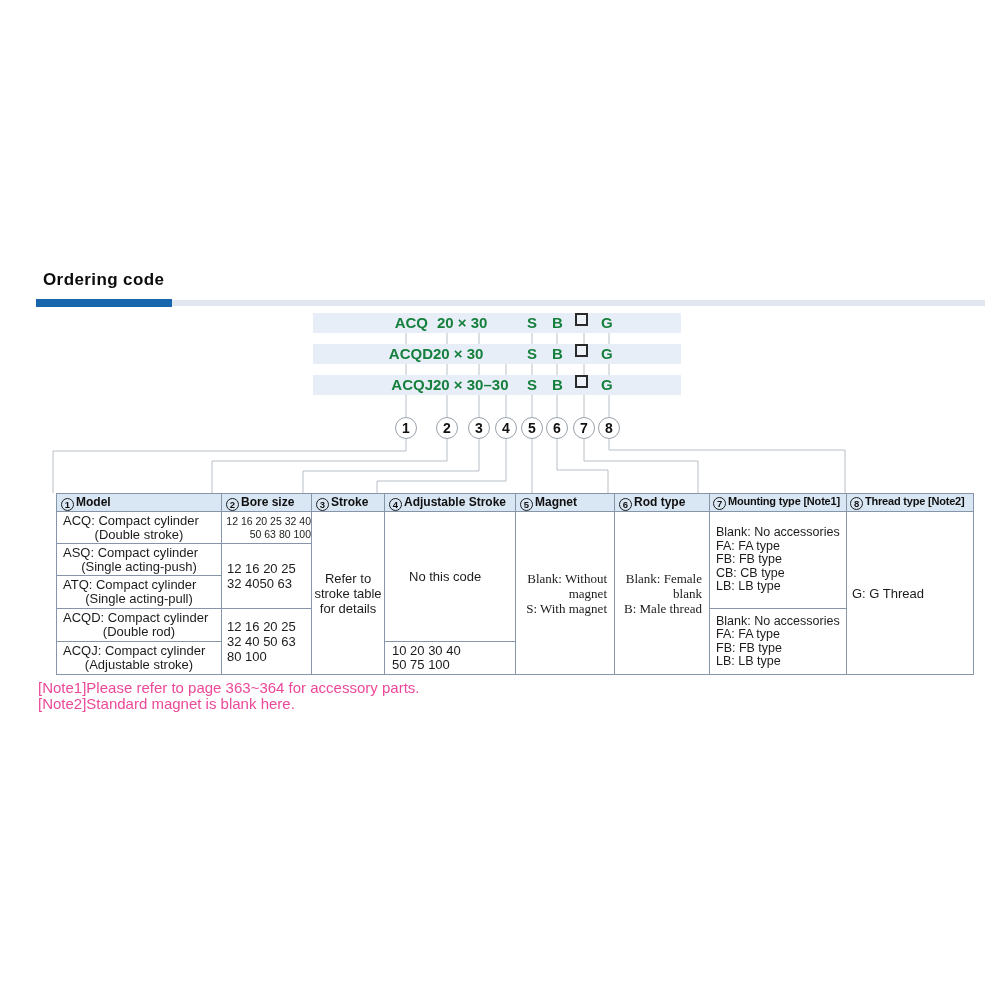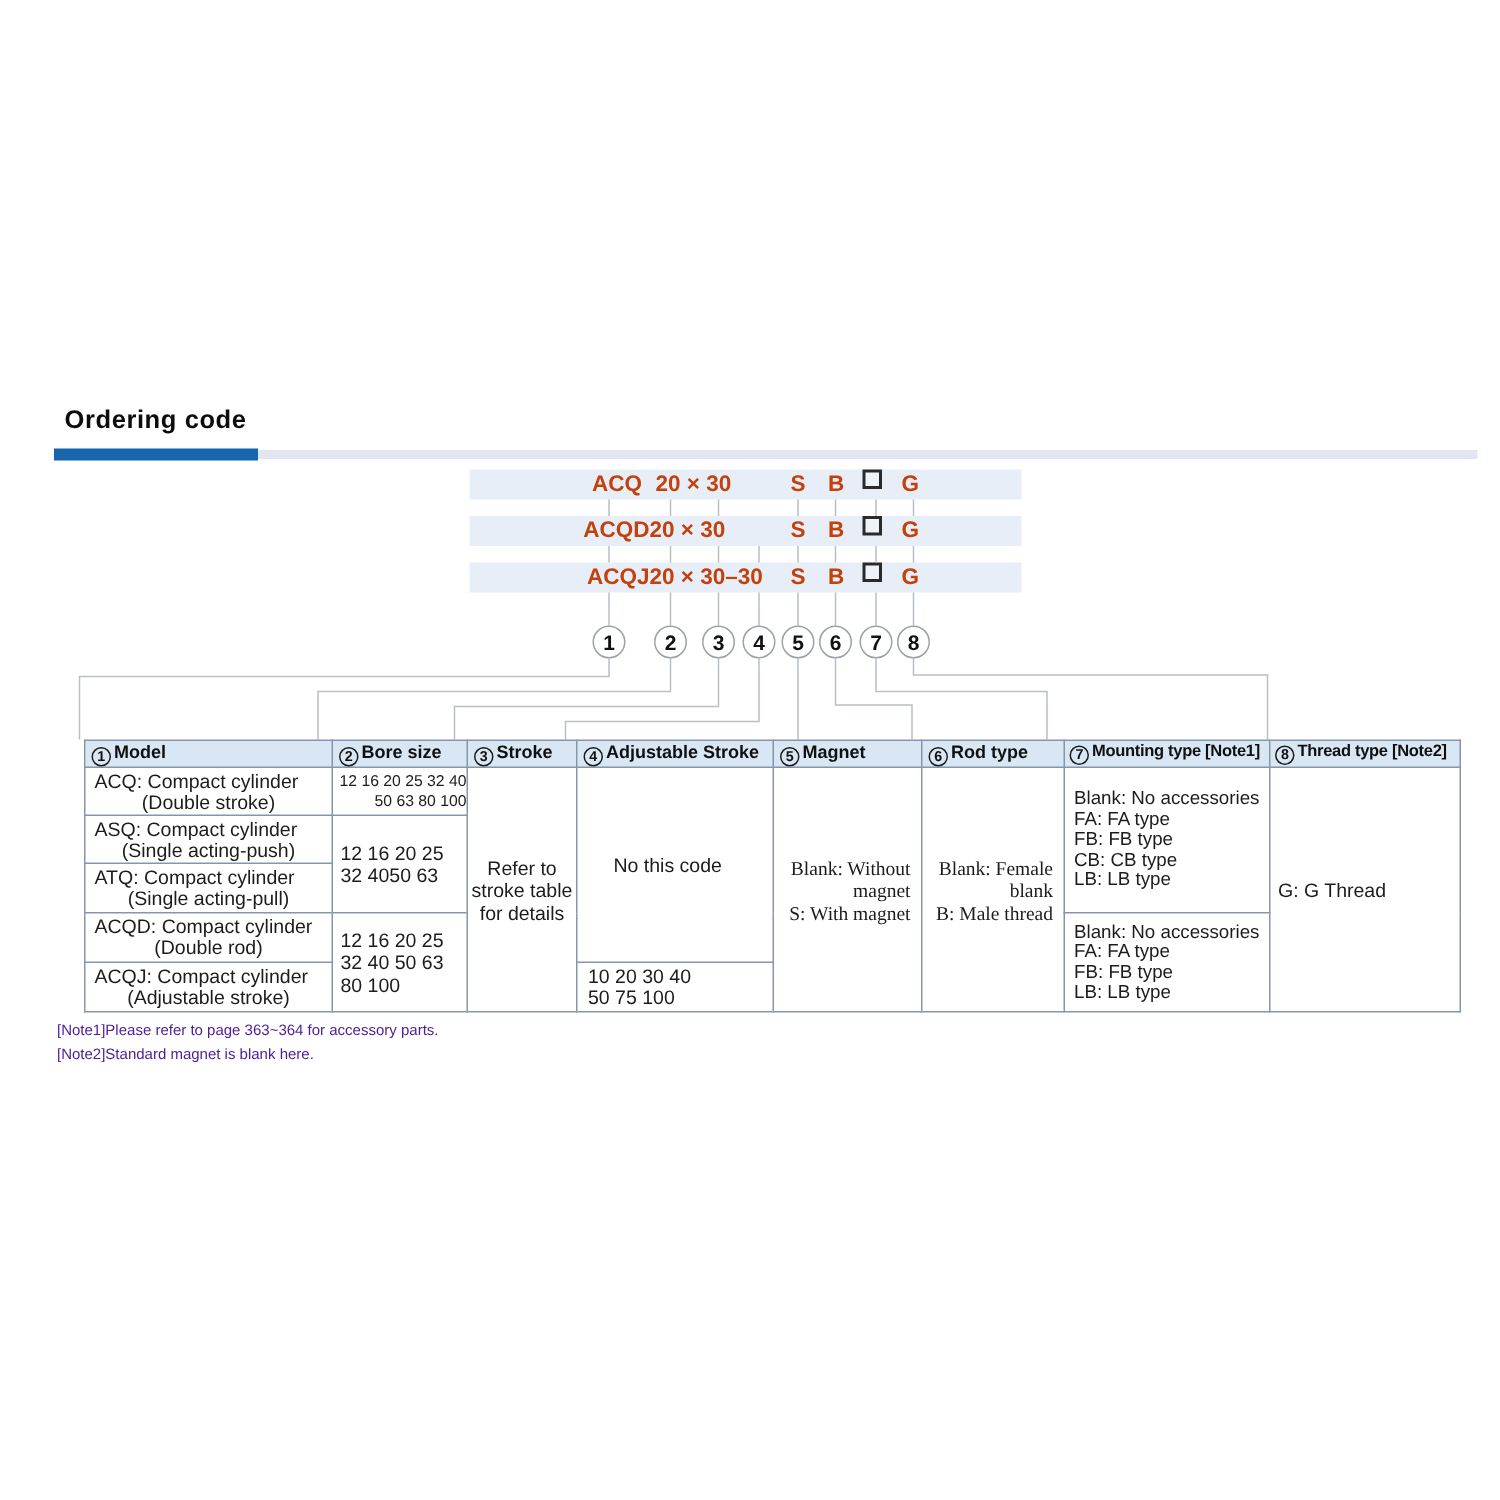--- a/index.html
+++ b/index.html
@@ -12,21 +12,21 @@
   
   .page-title {
     position:absolute; left:43px; top:270px;
     font-size:17px; font-weight:bold; letter-spacing:.4px; color:#0c0c0c;
   }
   .rule-dark  { position:absolute; left:36px;  top:299px; width:136px; height:8px; background:#1766ae; }
   .rule-light { position:absolute; left:172px; top:300px; width:813px; height:6px; background:#e2e6f1; }
 
   
   .code-row { position:absolute; left:313px; width:368px; height:20px; background:#e8eef7; }
-  .code-row span { position:absolute; top:0; line-height:20px; font-weight:bold; font-size:15px; color:#c2410c; white-space:nowrap; }
+  .code-row span { position:absolute; top:0; line-height:20px; font-weight:bold; font-size:15px; color:#15803d; white-space:nowrap; }
   .tok-model { width:118px; text-align:right; }
   .opt-box {
     position:absolute; top:3px; width:13px; height:13px;
     border:2px solid #2a2a2a; background:#eef3f9;
   }
 
   
   .wires { position:absolute; left:0; top:0; pointer-events:none; }
 
   
@@ -62,21 +62,21 @@
   td.bore div { padding-left:5px; line-height:15px; white-space:nowrap; }
   td.bore.small div { font-size:10.5px; line-height:13px; padding-left:4px;text-align:right; }
   td.cmid div { text-align:center; line-height:15px; }
   td.adj { padding-left:24px; }
   td.adj2 div { padding-left:7px; line-height:14px; }
   td.rgt div { text-align:right; padding-right:7px; line-height:15px; white-space:nowrap;font-family:Liberation Serif, serif; }
   td.mount div { padding-left:6px; font-size:12.5px; line-height:13.5px; white-space:nowrap; }
   td.thread { padding-left:5px; }
 
   
-  .notes { position:absolute; left:38px; top:680px; font-size:10px; line-height:16px; color:#4c1d95; }
+  .notes { position:absolute; left:38px; top:680px; font-size:15px; line-height:16px; color:#ec4899; }
 </style>
 </head>
 <body>
 
 <div class="canvas">
 
   <div class="page-title">Ordering code</div>
   <div class="rule-dark"></div>
   <div class="rule-light"></div>
 

